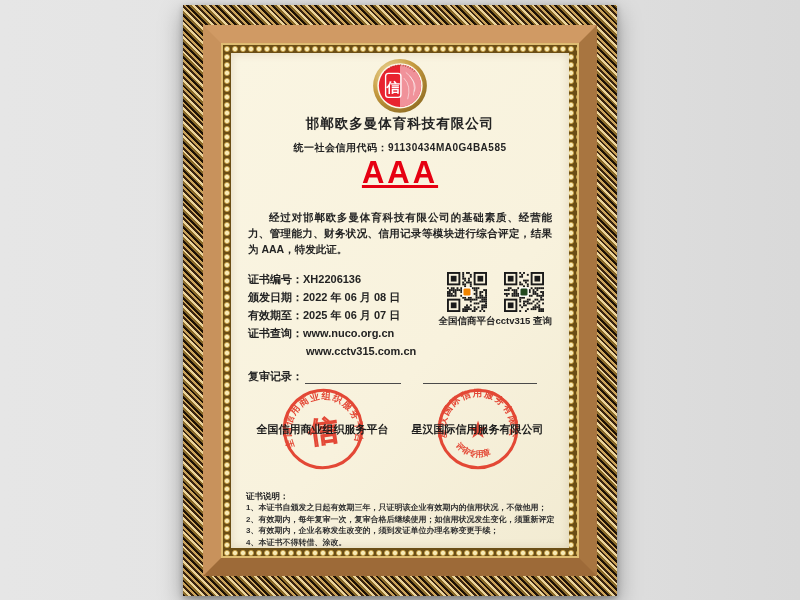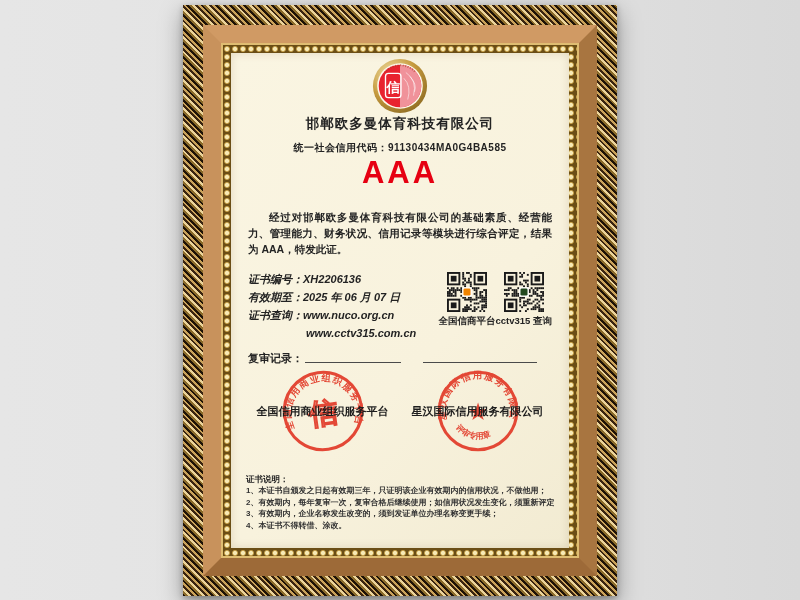--- a/index.html
+++ b/index.html
@@ -41,36 +41,36 @@
     background:linear-gradient(135deg,#faf5e2 0%,#f8f2dd 60%,#f2ebd2 100%);
     box-shadow:inset 0 0 10px rgba(120,90,40,.18);
     padding:0 14px; overflow:hidden;
     display:flex; flex-direction:column; align-items:center;
     color:#232323;
   }
   .medallion { margin-top:4px; width:58px; height:58px; }
   .title { margin-top:4px; font-size:21px; font-weight:bold; letter-spacing:3px; color:#1d1d1d; }
   .company { font-size:13.5px; font-weight:bold; letter-spacing:1px; }
   .code { margin-top:8px; font-size:10px; font-weight:bold; letter-spacing:.5px; }
-  .rating { margin-top:2px; font-size:31px; line-height:32px; font-weight:bold; letter-spacing:3px; color:#e60012; }
+  .rating { margin-top:2px; font-size:31px; line-height:32px; font-weight:bold; letter-spacing:3px; color:#e60012;text-decoration:underline; }
   .statement {
     margin-top:20px; font-size:10.5px; font-weight:bold; line-height:16px;
     text-indent:2em; text-align:justify; width:100%; padding:0 3px;
   }
   
   .mid-row { width:100%; margin-top:13px; display:flex; padding:0 3px; }
   .details { flex:1; }
-  .drow { font-size:11px; font-weight:bold; line-height:18px; white-space:nowrap;font-style:italic; }
+  .drow { font-size:11px; font-weight:bold; line-height:18px; white-space:nowrap; }
   .drow .indent { display:inline-block; width:58px; }
   .qr-area { display:flex; margin-top:2px; }
   .qr-box { display:flex; flex-direction:column; align-items:center; }
   .qr-box svg { width:40px; height:40px; background:#f8f2dd; }
   .qr-label { margin-top:3px; font-size:9.5px; font-weight:bold; white-space:nowrap; }
   
-  .review { width:100%; margin-top:9px; padding:0 3px; font-size:11px; font-weight:bold; display:flex; }
+  .review { width:100%; margin-top:9px; padding:0 3px; font-size:11px; font-weight:bold; display:flex; align-items:flex-end; }
   .rline { display:inline-block; border-bottom:1.2px solid #4a4a4a; height:12px; }
   .rline1 { width:96px; margin-left:2px; }
   .rline2 { width:114px; margin-left:22px; }
   
   .issuers { width:100%; height:92px; display:flex; margin-top:2px; position:relative; }
   .issuer { position:relative; width:50%; height:100%; display:flex; justify-content:center; }
   .seal { position:absolute; top:0; width:86px; height:86px; opacity:.92; }
   .issuer.left .seal { transform:rotate(-8deg); }
   .issuer-name {
     position:absolute; top:36px; width:100%; text-align:center;
@@ -118,20 +118,21 @@
           </svg>
 
           <div class="company">邯郸欧多曼体育科技有限公司</div>
           <div class="code">统一社会信用代码：91130434MA0G4BA585</div>
           <div class="rating">AAA</div>
           <div class="statement">经过对邯郸欧多曼体育科技有限公司的基础素质、经营能力、管理能力、财务状况、信用记录等模块进行综合评定，结果为 AAA，特发此证。</div>
 
           <div class="mid-row">
             <div class="details">
               <div class="drow"><span>证书编号：</span><span>XH2206136</span></div>
+              <div class="drow"><span>颁发日期：</span><span>2022 年 06 月 08 日</span></div>
               <div class="drow"><span>有效期至：</span><span>2025 年 06 月 07 日</span></div>
               <div class="drow"><span>证书查询：</span><span>www.nuco.org.cn</span></div>
               <div class="drow"><span class="indent"></span><span>www.cctv315.com.cn</span></div>
             </div>
             <div class="qr-area">
               <div class="qr-box">
                 <svg id="qr1" viewBox="0 0 42 42">
                     <rect x="16" y="0" width="2" height="2" fill="#1a1a1a"></rect>
                     <rect x="20" y="0" width="2" height="2" fill="#1a1a1a"></rect>
                     <rect x="22" y="0" width="2" height="2" fill="#1a1a1a"></rect>

